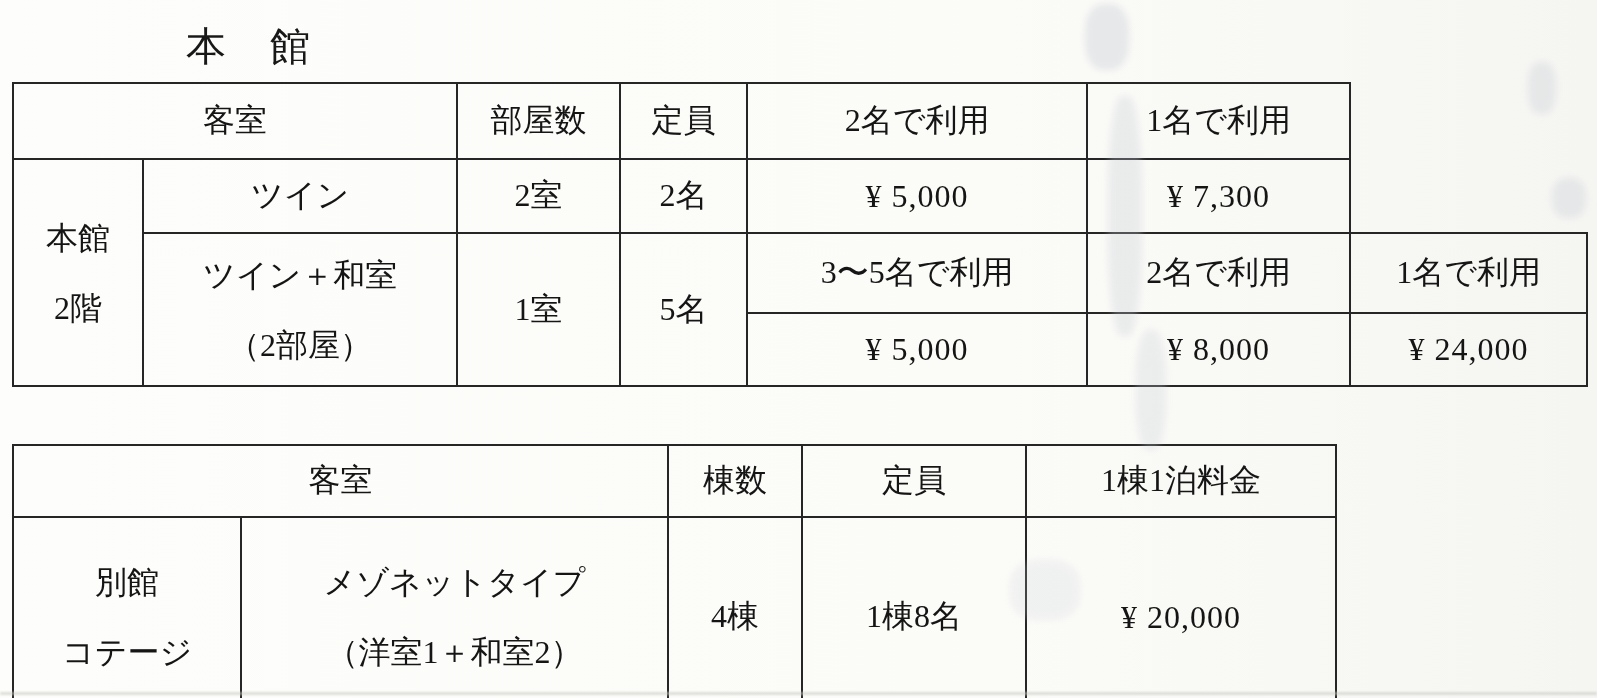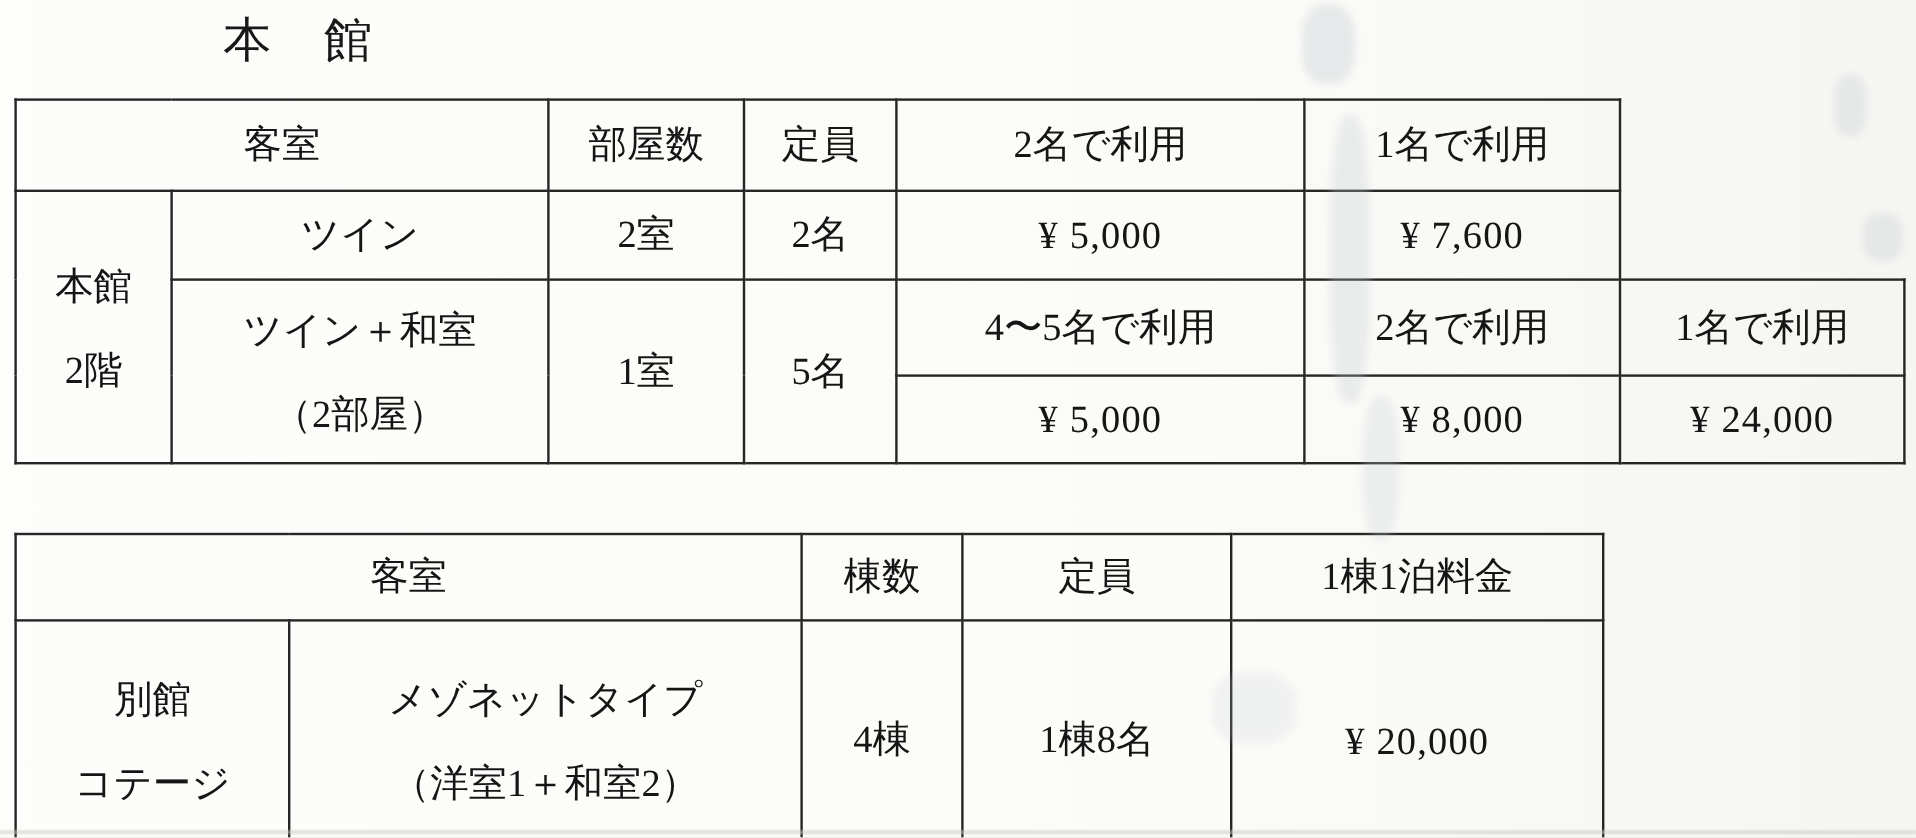--- a/index.html
+++ b/index.html
@@ -9,21 +9,21 @@
     margin:0 auto;
     background:linear-gradient(90deg,#fdfdfb 0%,#fbfbf8 62%,#f5f5f2 100%);
     overflow:hidden;
     font-family:"Liberation Serif","DejaVu Serif",serif;
     color:#1c1c1c;
   }
   .title{
     position:absolute;top:6px;height:56px;line-height:56px;
     font-size:40px;white-space:nowrap;color:#181818;
   }
-  #title-left{left:186px;letter-spacing:2px;}
+  #title-left{left:186px;letter-spacing:2px;margin-top:13px;}
   #title-right{left:496px;letter-spacing:1px;}
   table{
     position:absolute;border-collapse:collapse;table-layout:fixed;
   }
   td{
     border:2px solid #262626;
     padding:0;text-align:center;vertical-align:middle;
     font-size:32px;color:#151515;white-space:nowrap;
     overflow:hidden;
   }
@@ -76,31 +76,31 @@
     </tr>
     <tr style="height:74px">
       <td rowspan="3">
         <span class="line">本館</span>
         <span class="line">2階</span>
       </td>
       <td>ツイン</td>
       <td>2室</td>
       <td>2名</td>
       <td class="price">¥ 5,000</td>
-      <td class="price">¥ 7,600</td>
+      <td class="price">¥ 7,300</td>
       <td class="ghost"></td>
     </tr>
     <tr style="height:80px">
       <td rowspan="2">
         <span class="line">ツイン＋和室</span>
         <span class="line">（2部屋）</span>
       </td>
       <td rowspan="2">1室</td>
       <td rowspan="2">5名</td>
-      <td>4〜5名で利用</td>
+      <td>3〜5名で利用</td>
       <td>2名で利用</td>
       <td>1名で利用</td>
     </tr>
     <tr style="height:73px">
       <td class="price">¥ 5,000</td>
       <td class="price">¥ 8,000</td>
       <td class="price">¥ 24,000</td>
     </tr>
   </tbody>
     </table>

